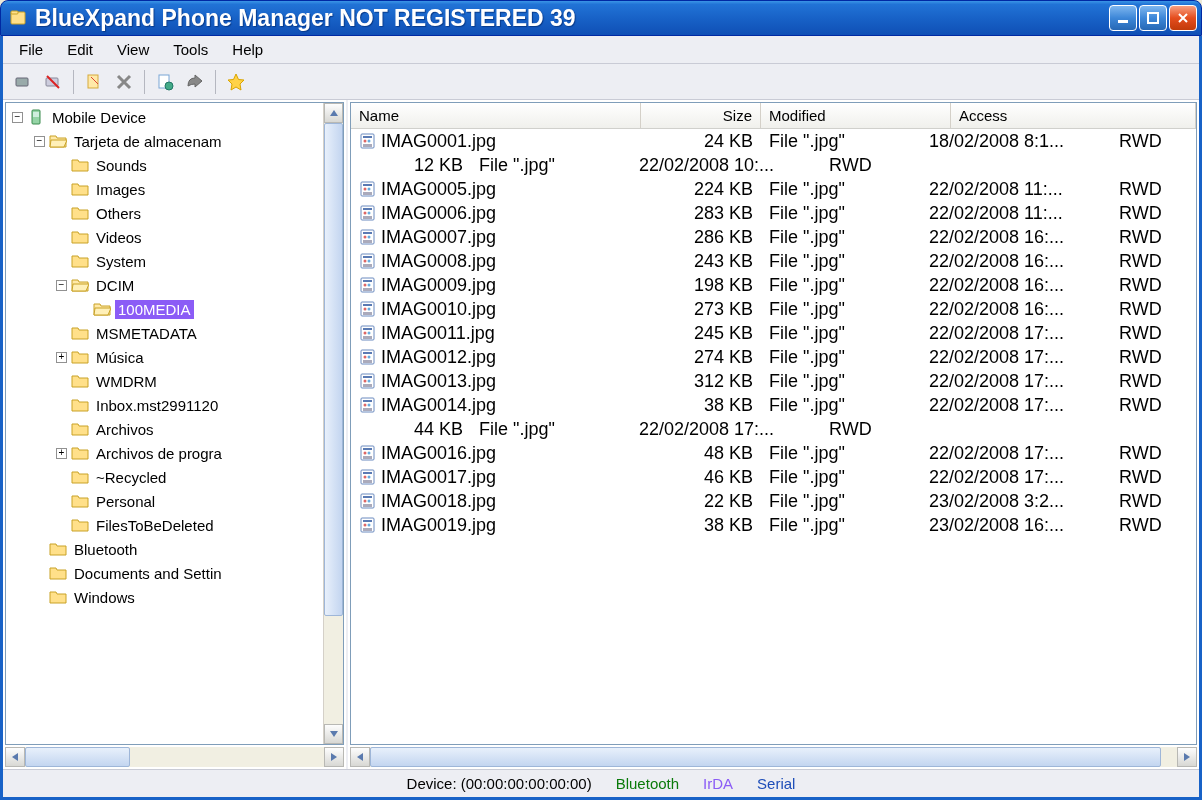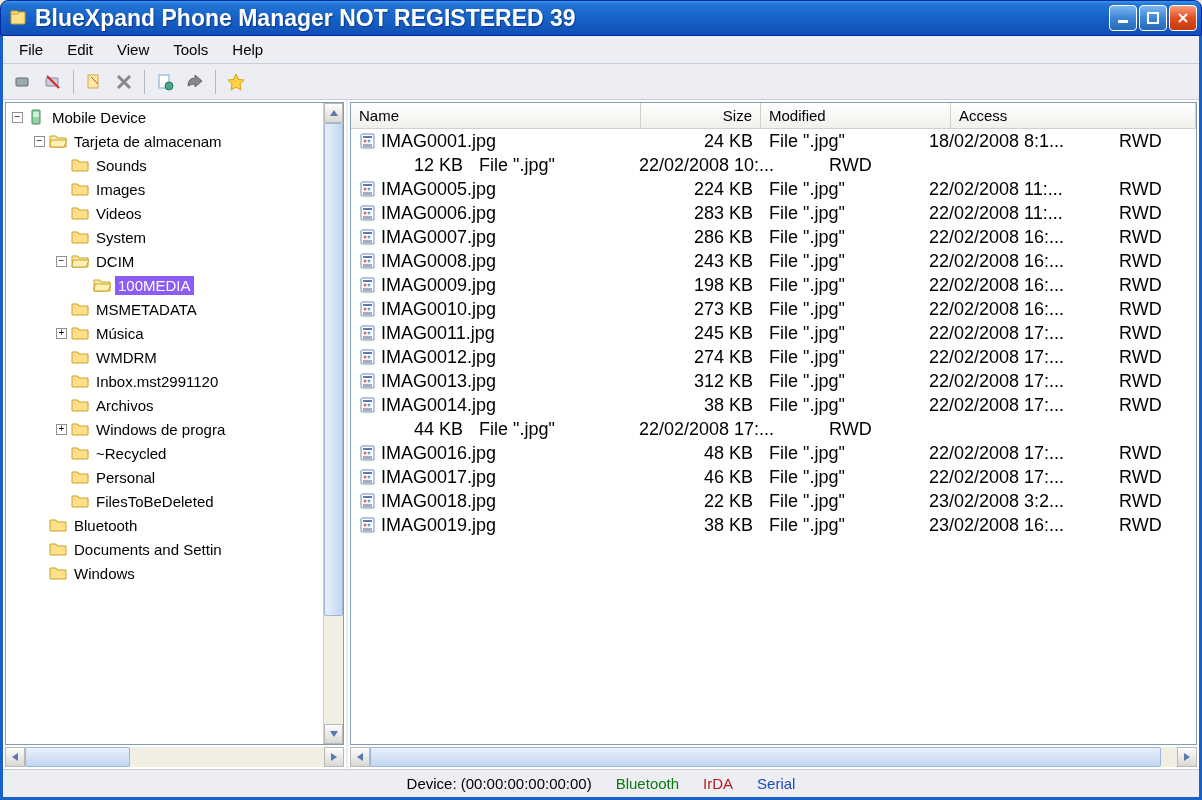--- a/index.html
+++ b/index.html
@@ -207,21 +207,21 @@
   background: #edeef3;
   border-top: 1px solid #c9cbd5;
   display: flex;
   align-items: center;
   justify-content: center;
   font-size: 15px;
   gap: 24px;
 }
 .status-device { color: #000; }
 .status-bt { color: #0a7a0a; }
-.status-ir { color: #b91c1c; }
+.status-ir { color: #8b5cf6; }
 .status-serial { color: #1d4db8; }
 </style>
 </head>
 <body>
 
 <div class="titlebar">
   <span class="app-icon">
     <svg width="20" height="20">
         <rect x="2" y="4" width="14" height="12" rx="1" fill="#ffe08a" stroke="#c9a227"></rect>
         <rect x="2" y="3" width="7" height="3" rx="1" fill="#ffe08a" stroke="#c9a227"></rect>
@@ -349,20 +349,30 @@
               <span class="tree-label">Images</span>
             </div>
             <div class="tree-row">
               <span style="display:inline-block;width:50px"></span>
               <span class="tree-spacer-toggle"></span>
               <span class="folder-ico">
                 <svg width="18" height="16">
                   <path d="M1 3 L7 3 L8 5 L17 5 L17 14 L1 14 Z" fill="#ffe08a" stroke="#c9a227"></path>
                 </svg>
               </span>
+              <span class="tree-label">Others</span>
+            </div>
+            <div class="tree-row">
+              <span style="display:inline-block;width:50px"></span>
+              <span class="tree-spacer-toggle"></span>
+              <span class="folder-ico">
+                <svg width="18" height="16">
+                  <path d="M1 3 L7 3 L8 5 L17 5 L17 14 L1 14 Z" fill="#ffe08a" stroke="#c9a227"></path>
+                </svg>
+              </span>
               <span class="tree-label">Videos</span>
             </div>
             <div class="tree-row">
               <span style="display:inline-block;width:50px"></span>
               <span class="tree-spacer-toggle"></span>
               <span class="folder-ico">
                 <svg width="18" height="16">
                   <path d="M1 3 L7 3 L8 5 L17 5 L17 14 L1 14 Z" fill="#ffe08a" stroke="#c9a227"></path>
                 </svg>
               </span>
@@ -441,21 +451,21 @@
               <span class="tree-label">Archivos</span>
             </div>
             <div class="tree-row">
               <span style="display:inline-block;width:50px"></span>
               <span class="tree-toggle">+</span>
               <span class="folder-ico">
                 <svg width="18" height="16">
                   <path d="M1 3 L7 3 L8 5 L17 5 L17 14 L1 14 Z" fill="#ffe08a" stroke="#c9a227"></path>
                 </svg>
               </span>
-              <span class="tree-label">Windows de progra</span>
+              <span class="tree-label">Archivos de progra</span>
             </div>
             <div class="tree-row">
               <span style="display:inline-block;width:50px"></span>
               <span class="tree-spacer-toggle"></span>
               <span class="folder-ico">
                 <svg width="18" height="16">
                   <path d="M1 3 L7 3 L8 5 L17 5 L17 14 L1 14 Z" fill="#ffe08a" stroke="#c9a227"></path>
                 </svg>
               </span>
               <span class="tree-label">~Recycled</span>

